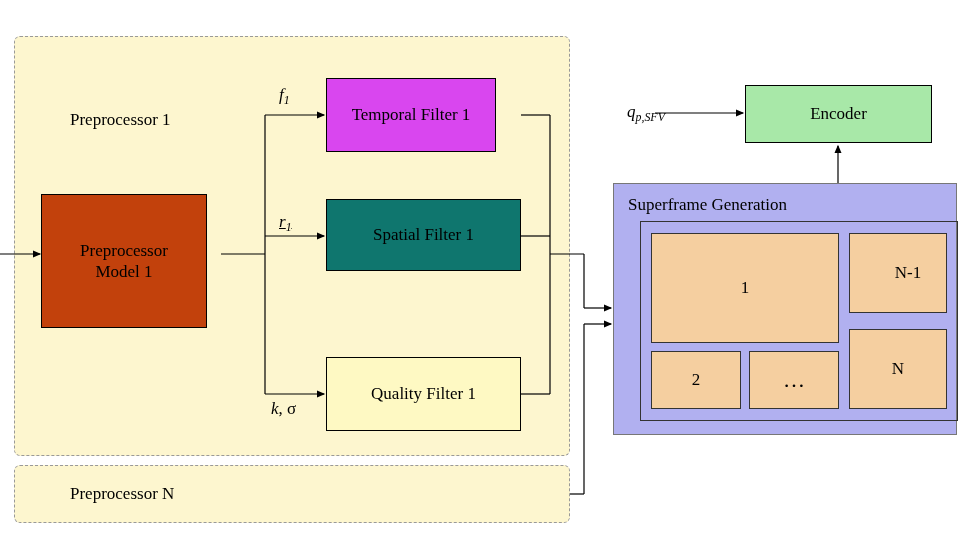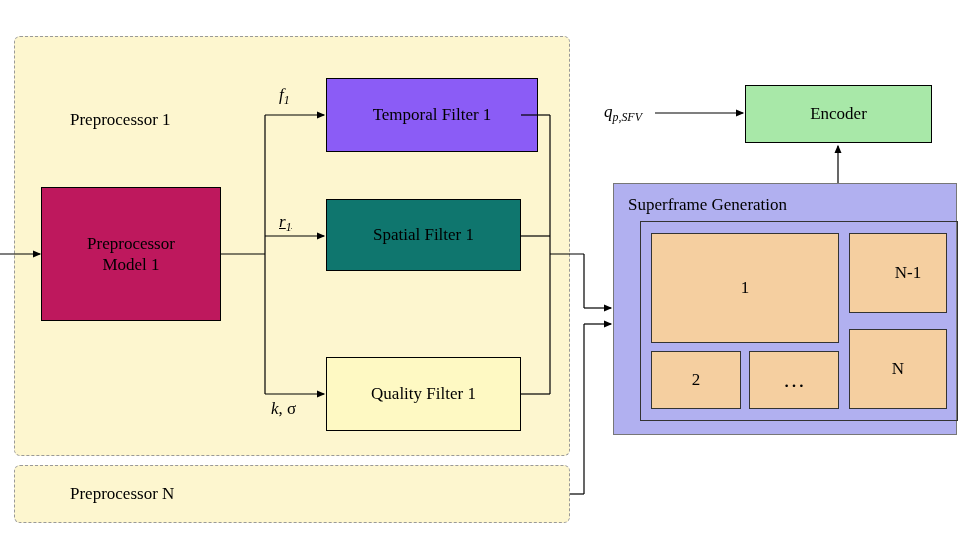--- a/index.html
+++ b/index.html
@@ -41,36 +41,36 @@
 </style>
 </head>
 <body>
 
 <div class="dashed" style="left:14px; top:36px; width:556px; height:420px; background:#fdf6cf;"></div>
 <div class="label" style="left:70px; top:62px;margin-top:48px;">Preprocessor 1</div>
 
 <div class="dashed" style="left:14px; top:465px; width:556px; height:58px; background:#fdf6cf;"></div>
 <div class="label" style="left:70px; top:484px;">Preprocessor N</div>
 
-<div class="box" style="left:41px; top:187px; width:180px; height:134px; background:#be185d; white-space:pre-line;">Preprocessor
+<div class="box" style="left:41px; top:194px; width:166px; height:134px; background:#c2410c; white-space:pre-line;">Preprocessor
 Model 1</div>
 
-<div class="box" style="left:326px; top:78px; width:212px; height:74px; background:#8b5cf6;">Temporal Filter 1</div>
+<div class="box" style="left:326px; top:78px; width:170px; height:74px; background:#d946ef;">Temporal Filter 1</div>
 
 <div class="box" style="left:326px; top:199px; width:195px; height:72px; background:#0f766e;">Spatial Filter 1</div>
 
 <div class="box" style="left:326px; top:357px; width:195px; height:74px; background:#fef9c3;">Quality Filter 1</div>
 
 <div class="label" style="left:279px; top:85px;"><span class="ital">f</span><span class="sub">1</span></div>
 <div class="label" style="left:279px; top:212px;text-decoration:underline;"><span class="ital">r</span><span class="sub">1</span></div>
 <div class="label" style="left:271px; top:399px;"><span class="ital">k</span>, σ</div>
 
 <div class="box" style="left:745px; top:85px; width:187px; height:58px; background:#a8e8a8;">Encoder</div>
 
-<div class="label" style="left:604px; top:102px;"><span class="ital">q</span><span class="sub">p,SFV</span></div>
+<div class="label" style="left:627px; top:102px;"><span class="ital">q</span><span class="sub">p,SFV</span></div>
 
 <div class="box" style="left:613px; top:183px; width:344px; height:252px; background:#b1b0f0; border-color:#777; justify-content:flex-start; align-items:flex-start; padding:10px 14px;">
   <span>Superframe Generation</span>
 </div>
 
 <div style="position:absolute; left:640px; top:221px; width:318px; height:200px; border:1.5px solid #333; background:transparent;"></div>
 
 <div class="box" style="left:651px; top:233px; width:188px; height:110px; background:#f5cfa0; border:1px solid #333;">1</div>
 <div class="box" style="left:651px; top:351px; width:90px; height:58px; background:#f5cfa0; border:1px solid #333;">2</div>
 <div class="box" style="left:749px; top:351px; width:90px; height:58px; background:#f5cfa0; border:1px solid #333; font-size:22px;">…</div>

